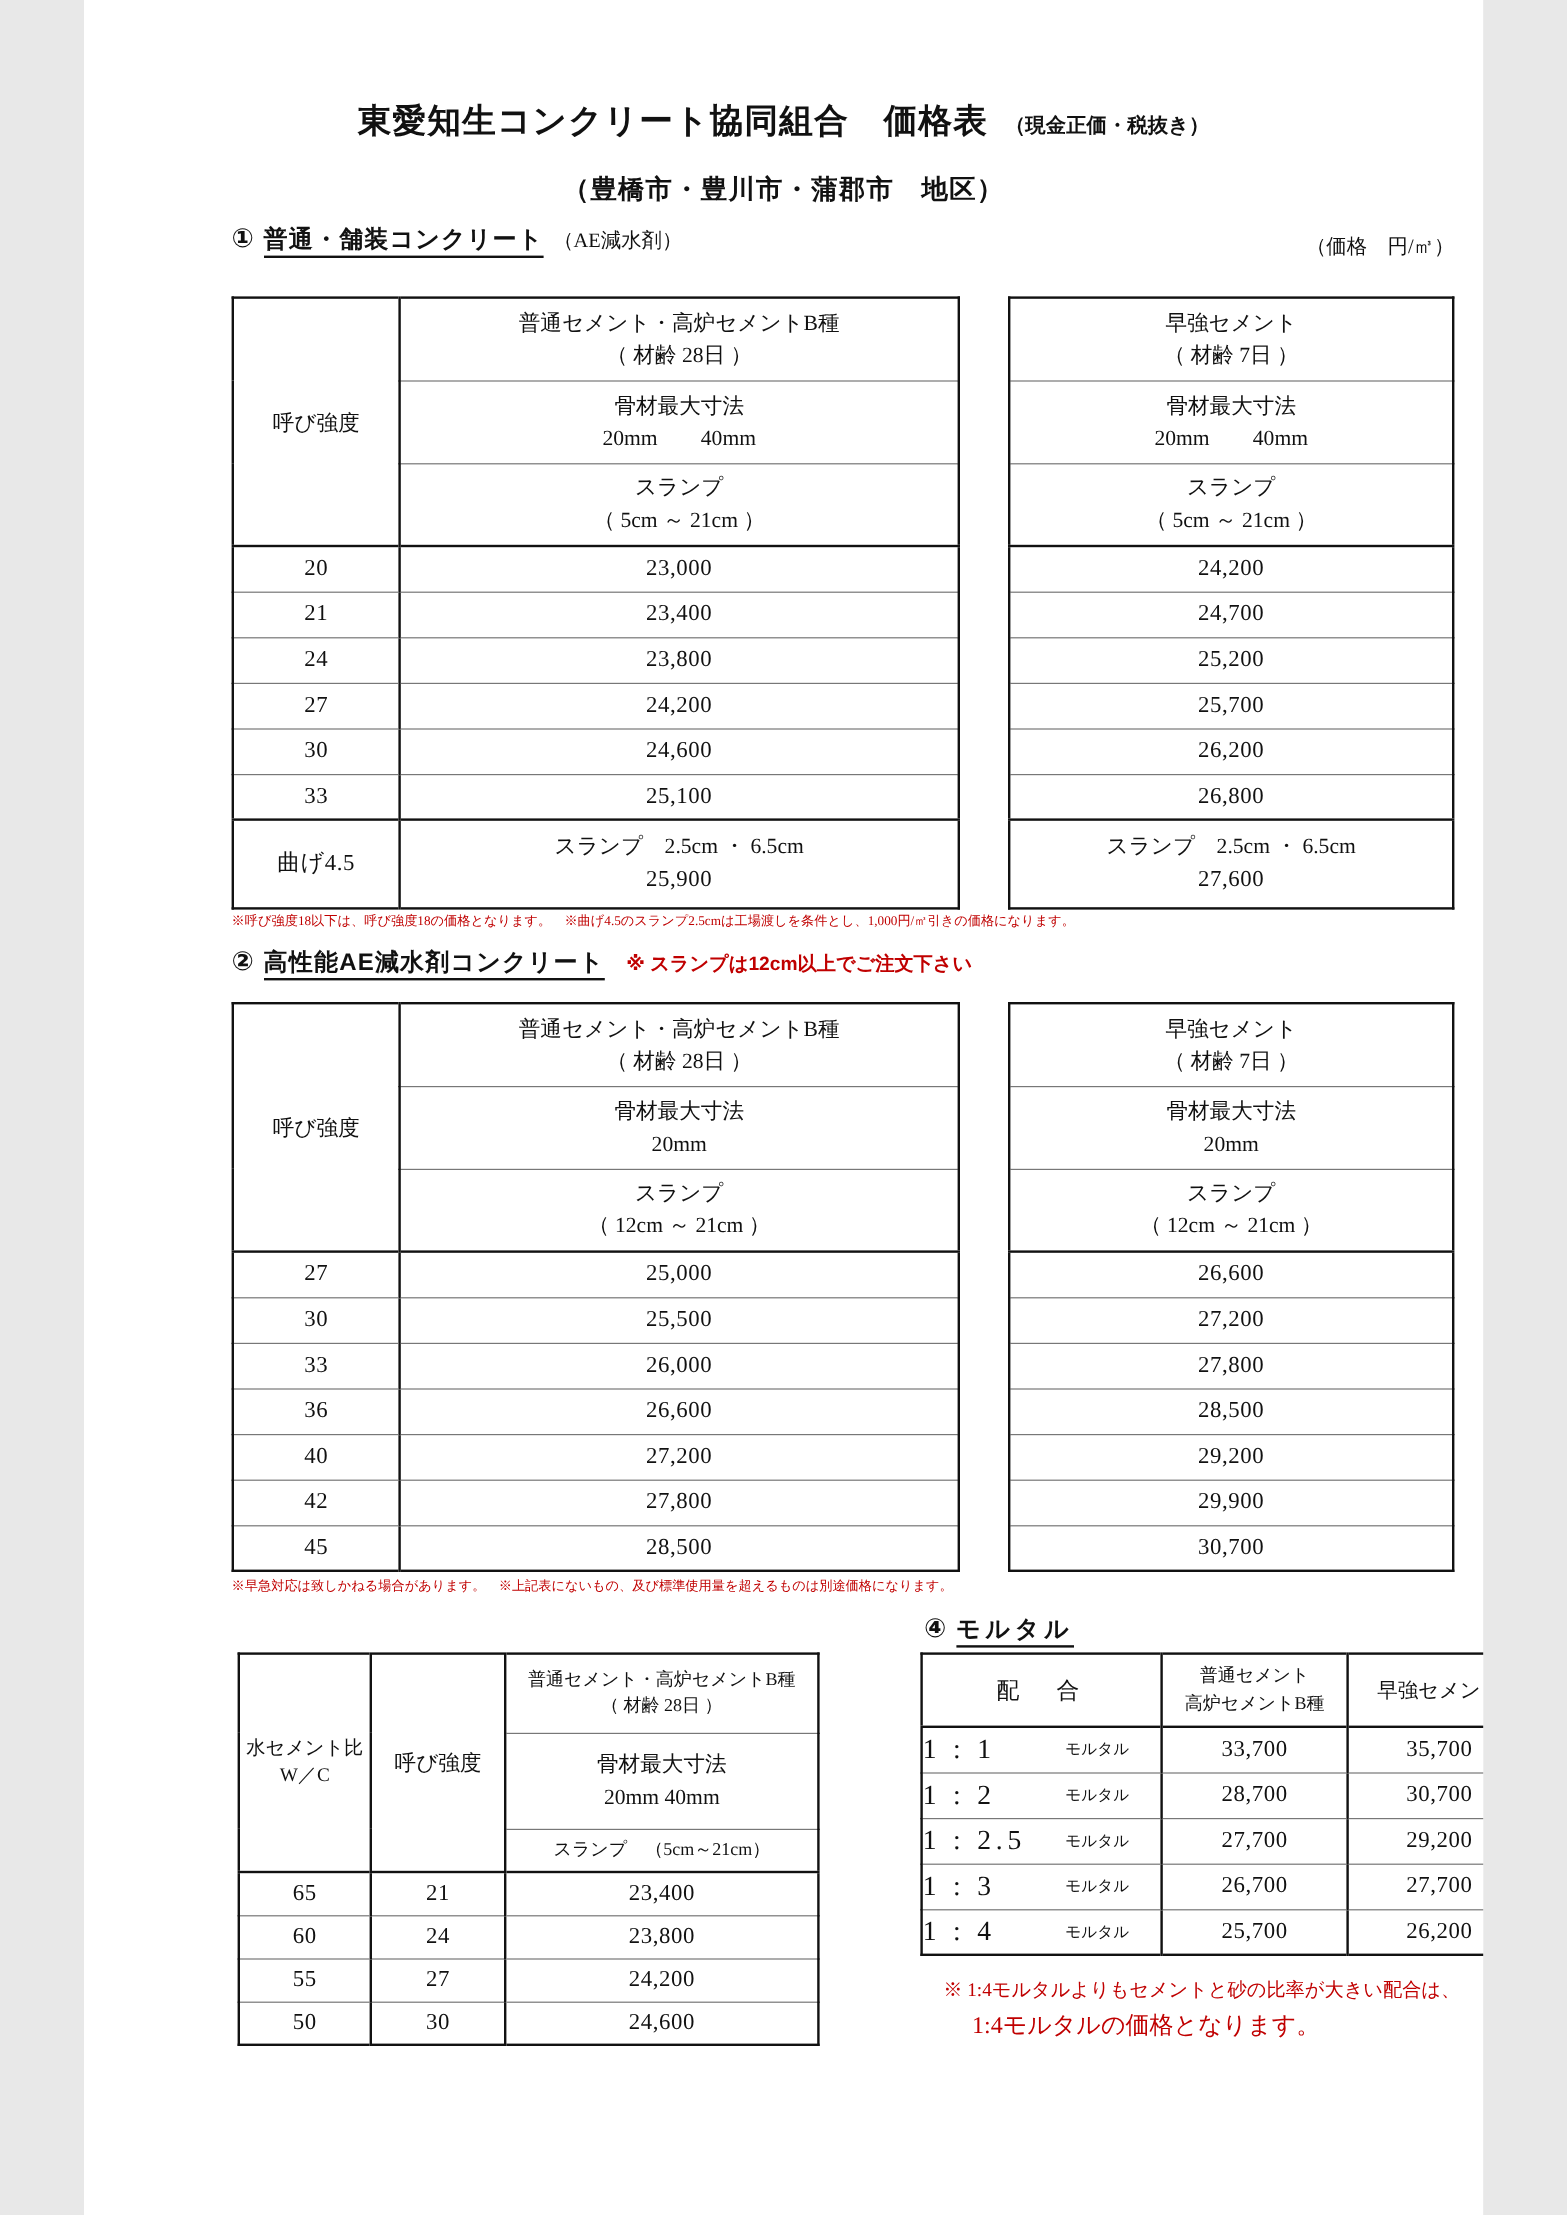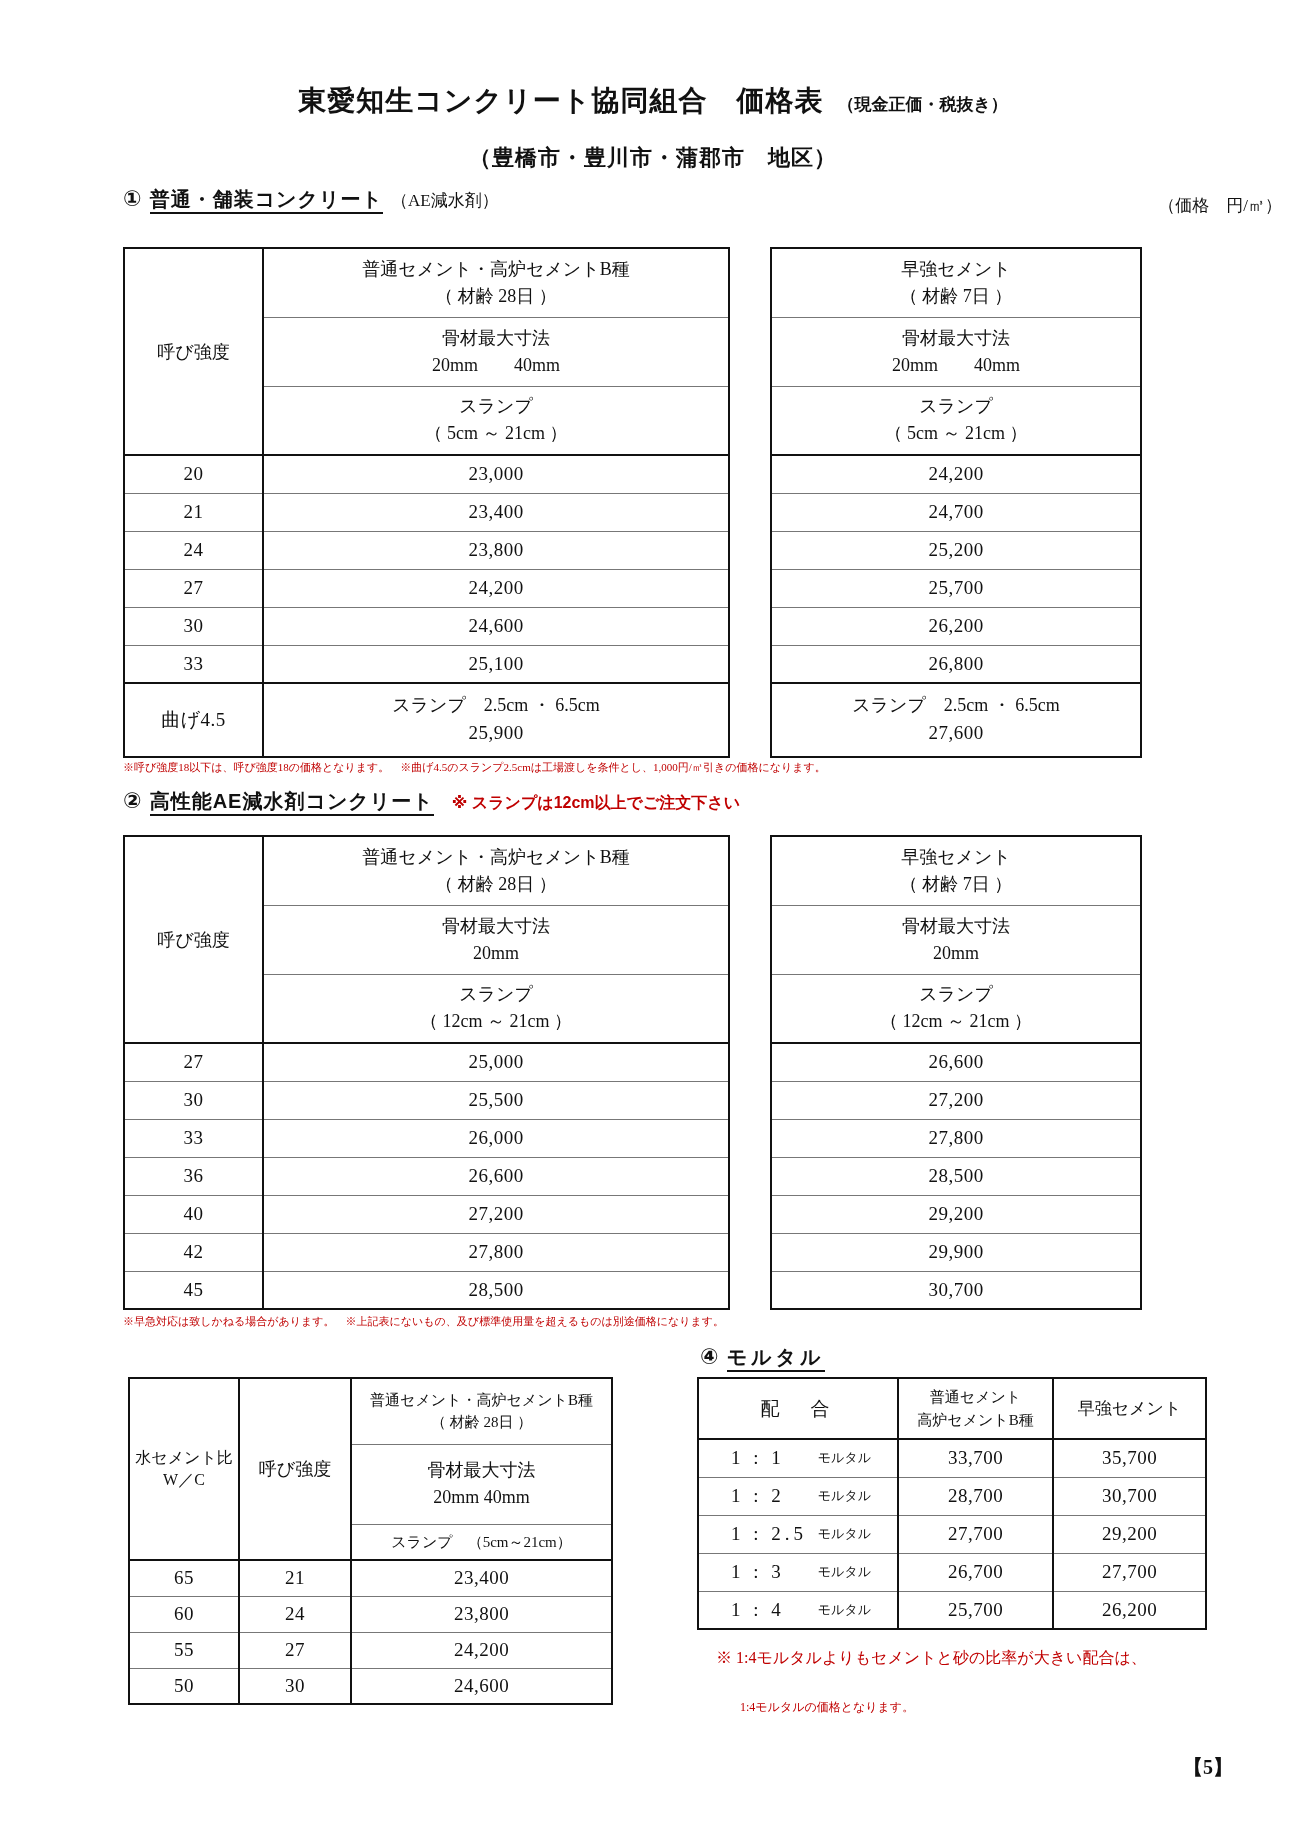--- a/index.html
+++ b/index.html
@@ -1,17 +1,17 @@
 <!DOCTYPE html>
 <html><head>
 <meta charset="utf-8">
 <style>
   html,body{margin:0;padding:0;background:#e8e8e8;}
   .page{
-    position:relative;width:1306px;height:1846px;margin:0 auto;
+    position:relative;width:1166px;height:1846px;margin:0 auto;
     background:#ffffff;color:#111;
     font-family:"Liberation Serif","DejaVu Serif",serif;
     overflow:hidden;
   }
   .abs{position:absolute;}
 
   
   .doc-title-wrap{top:82px;left:0;width:100%;text-align:center;white-space:nowrap;}
   .doc-title{font-size:28px;font-weight:bold;letter-spacing:1px;}
   .doc-title-note{font-size:17px;font-weight:bold;margin-left:10px;}
@@ -63,21 +63,21 @@
 
   
   table.tbl-mortar{width:510px;}
   table.tbl-mortar col.m1{width:200px;}
   table.tbl-mortar col.m2{width:155px;}
   .h4{height:61px;}
   .drow4{height:38px;}
   .mix-head{font-size:19px;letter-spacing:6px;}
   .ratio-cell{text-align:left !important;}
   .ratio-inner{display:flex;align-items:center;height:100%;}
-  .ratio{padding-left:32px;font-size:19px;letter-spacing:4px;white-space:nowrap;}
+  .ratio{font-size:23px;letter-spacing:4px;white-space:nowrap;}
   .mortar-label{font-size:13px;margin-left:auto;margin-right:26px;}
   .hdr17{font-size:17px;}
 </style>
 </head>
 <body>
 
 <div class="page">
 
   <div class="abs doc-title-wrap">
     <span class="doc-title">東愛知生コンクリート協同組合　価格表</span>
@@ -425,17 +425,17 @@
               <span class="mortar-label">モルタル</span>
             </div>
           </td>
       <td class="vthick num">25,700</td>
       <td class="num">26,200</td>
     </tr>
   </tbody>
     </table>
 
   <div class="abs red-note" style="top:1648px;left:716px;font-size:16px;">※ 1:4モルタルよりもセメントと砂の比率が大きい配合は、</div>
-  <div class="abs red-note" style="top:1674px;left:740px;font-size:12px;margin-top:25px;">1:4モルタルの価格となります。</div>
+  <div class="abs red-note" style="top:1674px;left:740px;font-size:20px;">1:4モルタルの価格となります。</div>
 
   <div class="abs page-num">【5】</div>
 
 </div>
 
 </body></html>

